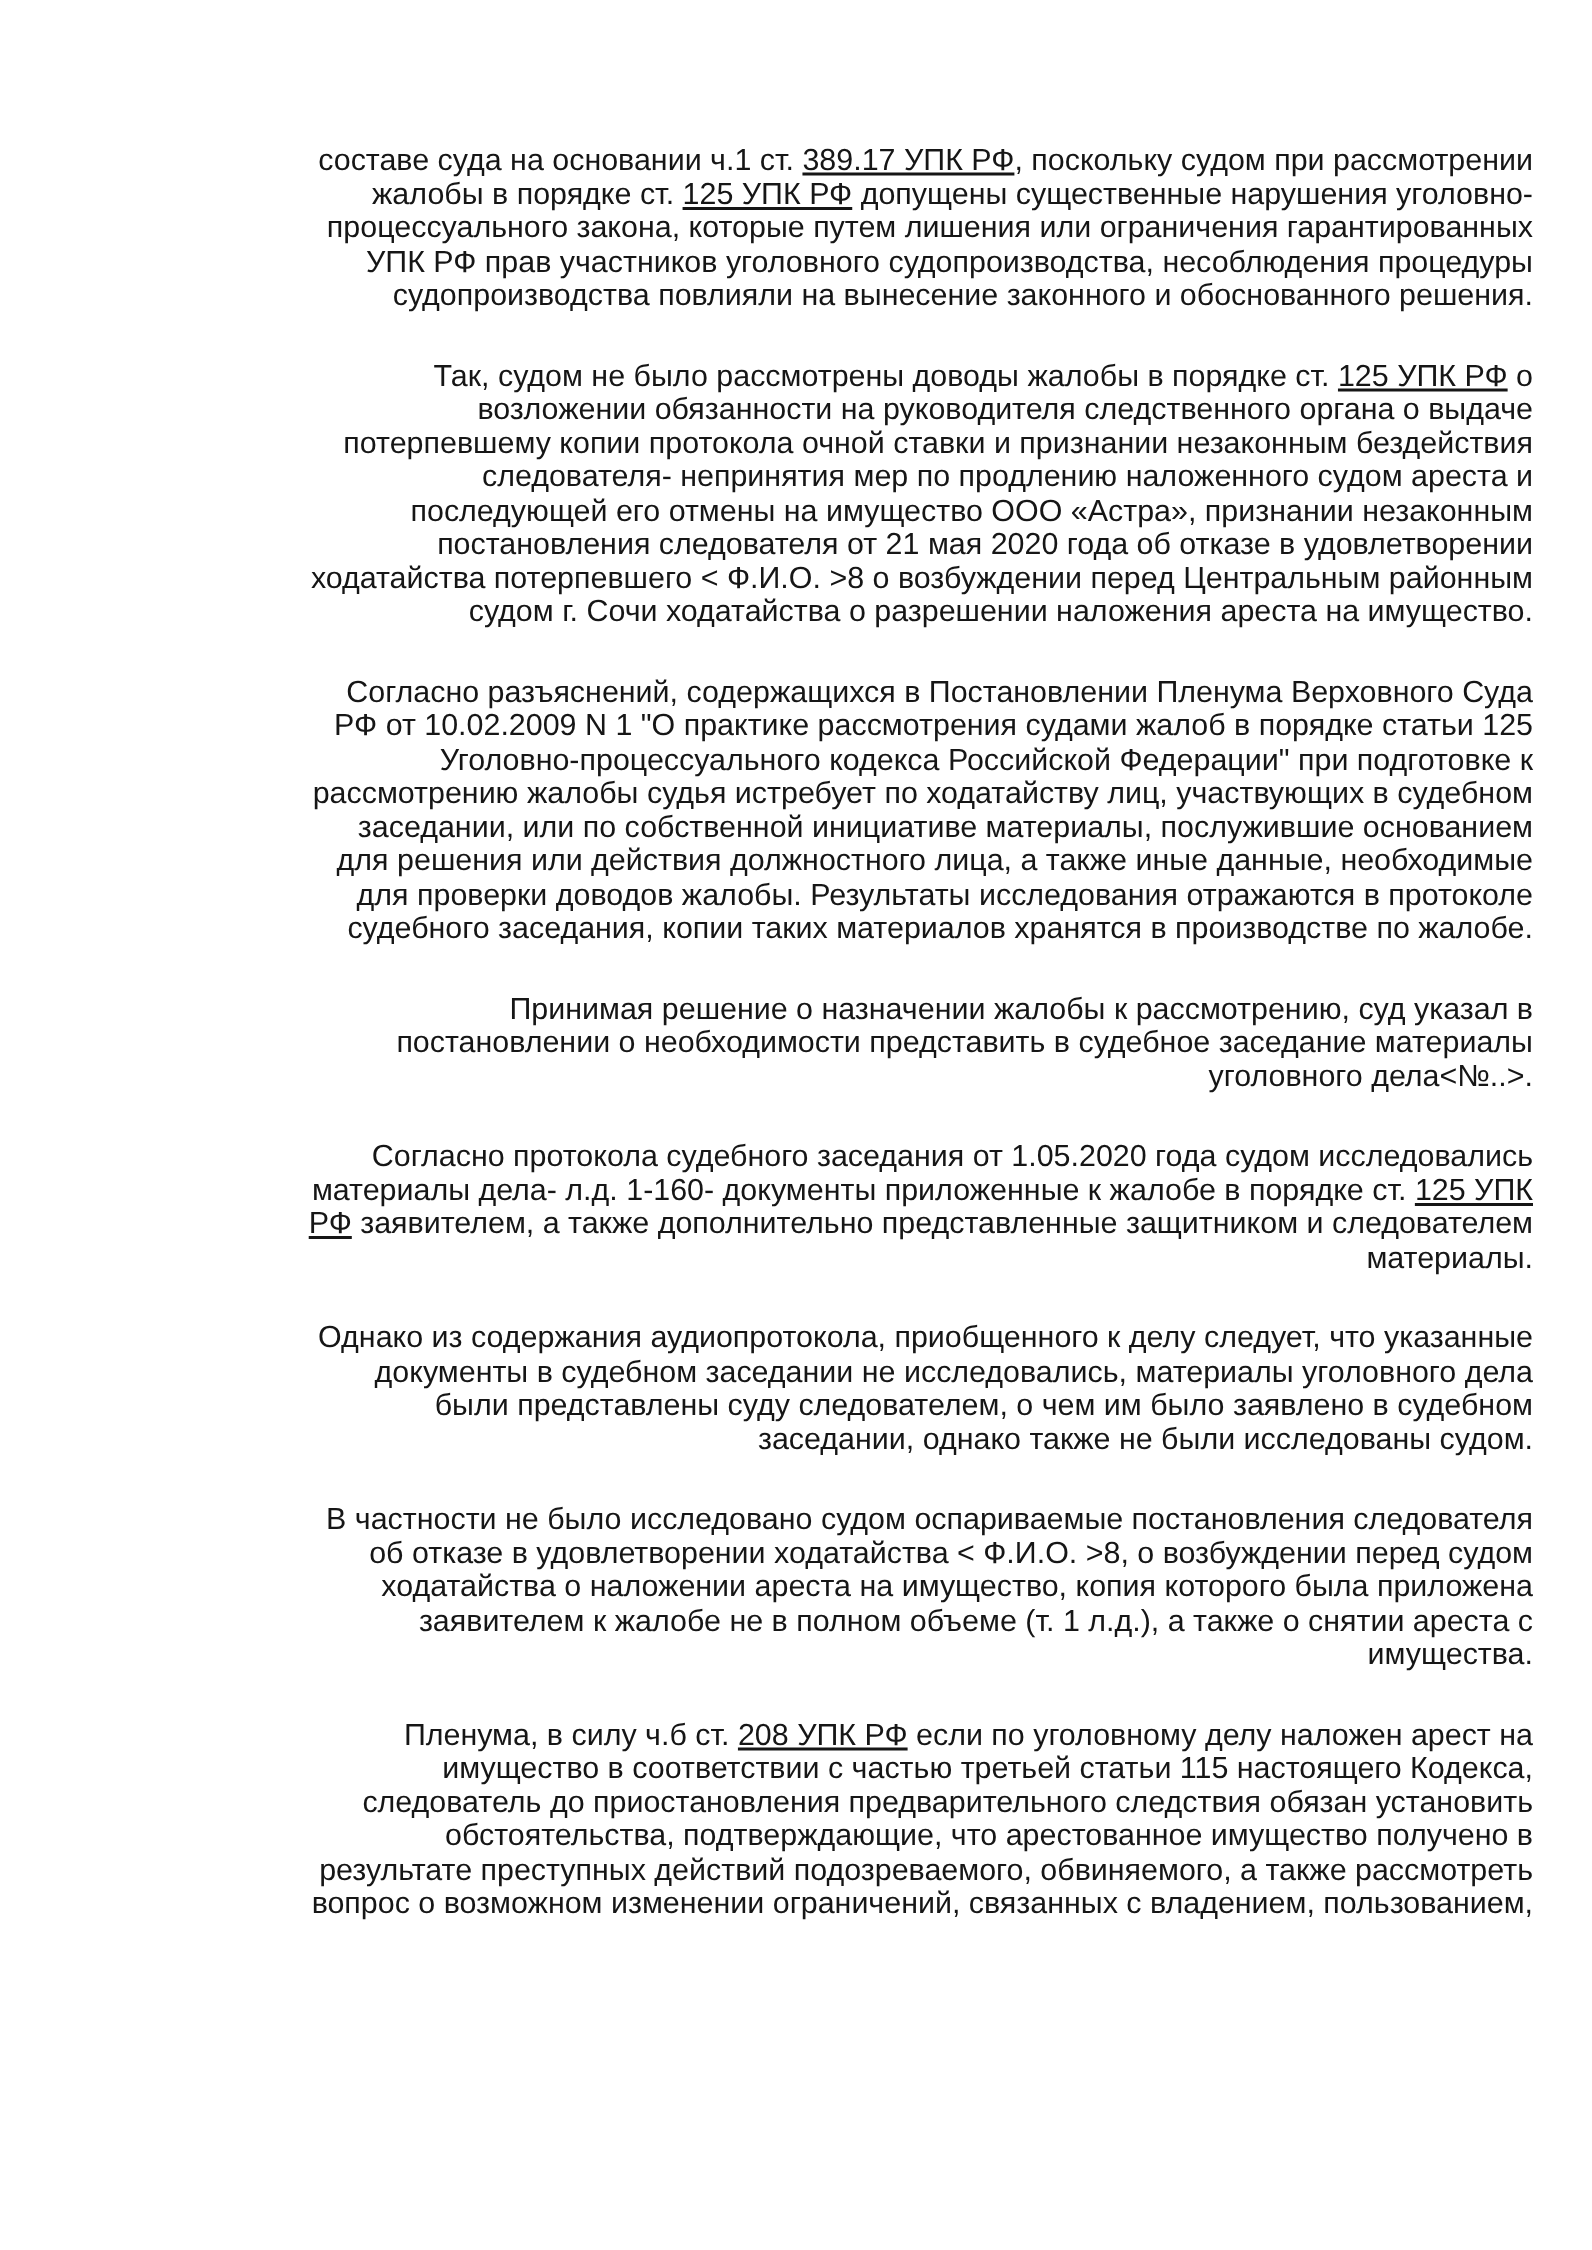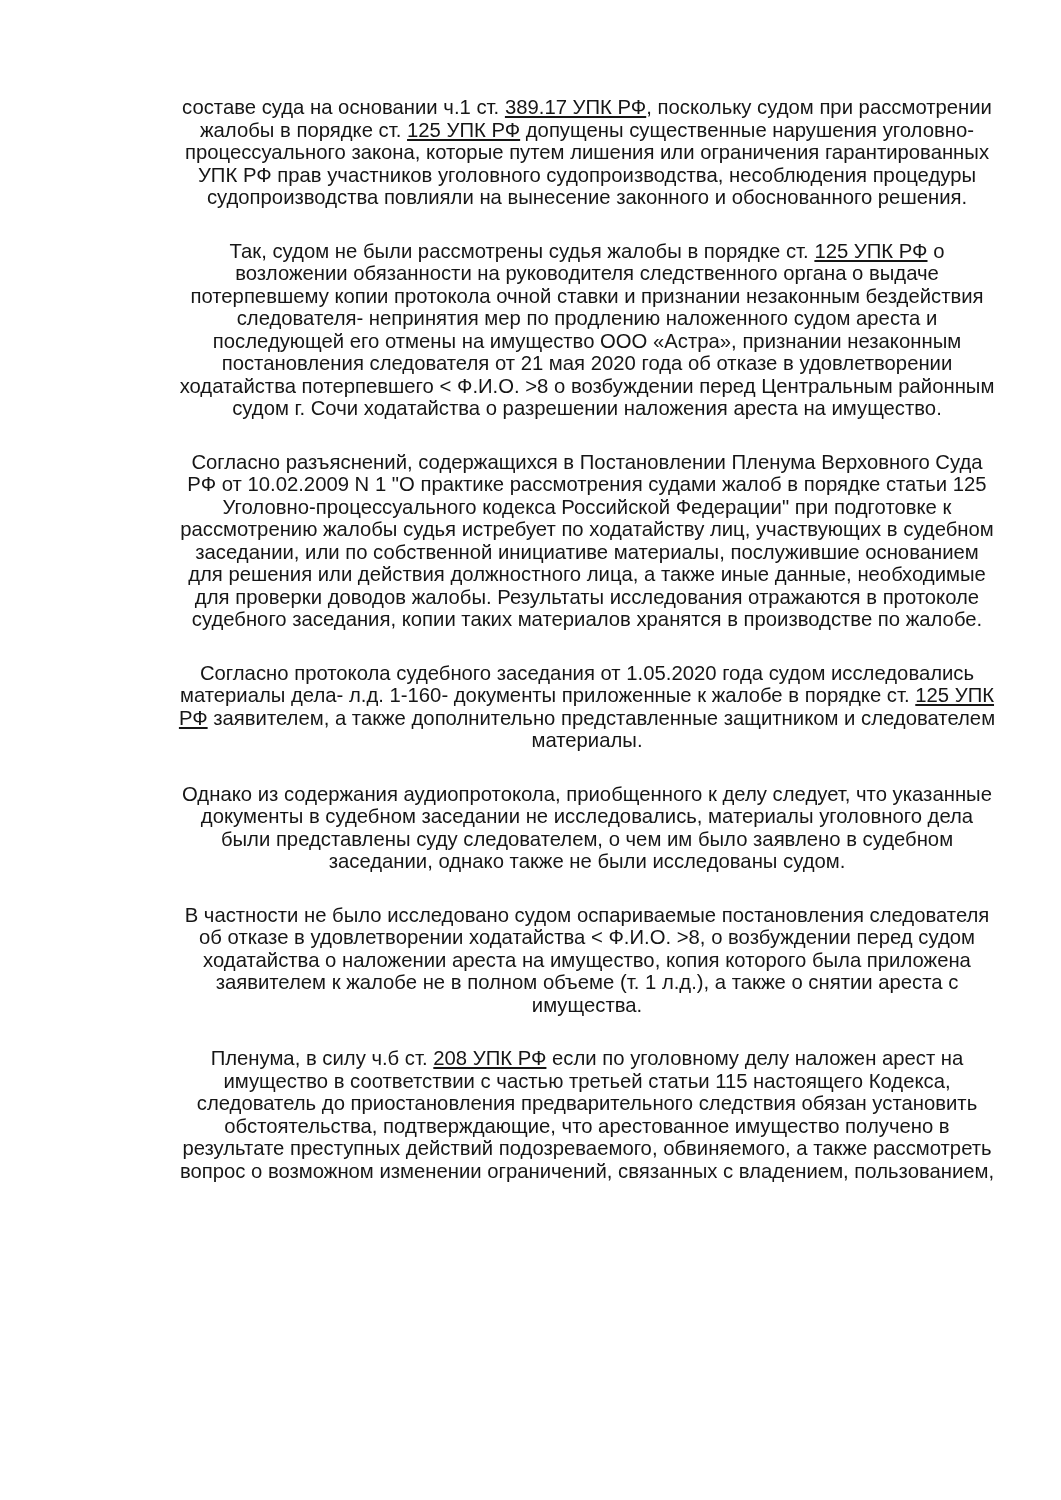--- a/index.html
+++ b/index.html
@@ -15,21 +15,21 @@
     font-family: "Liberation Sans", sans-serif;
     color: #161616;
   }
   .doc {
     position: absolute;
     left: 152px;
     top: 96px;
     width: 870px;
     font-size: 20.3px;
     line-height: 22.5px;
-    text-align: center;
+    text-align: right;
   }
   .para {
     margin: 0 0 31px 0;
     white-space: pre-line; 
   }
   .para:last-child {
     margin-bottom: 0;
   }
   .statute-link {
     color: inherit;
@@ -41,36 +41,39 @@
 </head>
 <body style="background: rgb(255, 255, 255); color: rgb(22, 22, 22);">
 
 <main class="page">
   <article class="doc" id="doc">
       <p class="para"><span>составе суда на основании ч.1 ст. </span><a class="statute-link">389.17 УПК РФ</a><span>, поскольку судом при рассмотрении
 жалобы в порядке ст. </span><a class="statute-link">125 УПК РФ</a><span> допущены существенные нарушения уголовно-
 процессуального закона, которые путем лишения или ограничения гарантированных
 УПК РФ прав участников уголовного судопроизводства, несоблюдения процедуры
 судопроизводства повлияли на вынесение законного и обоснованного решения.</span></p>
-      <p class="para"><span>Так, судом не были рассмотрены судья жалобы в порядке ст. </span><a class="statute-link">125 УПК РФ</a><span> о
+      <p class="para"><span>Так, судом не было рассмотрены доводы жалобы в порядке ст. </span><a class="statute-link">125 УПК РФ</a><span> о
 возложении обязанности на руководителя следственного органа о выдаче
 потерпевшему копии протокола очной ставки и признании незаконным бездействия
 следователя- непринятия мер по продлению наложенного судом ареста и
 последующей его отмены на имущество ООО «Астра», признании незаконным
 постановления следователя от 21 мая 2020 года об отказе в удовлетворении
 ходатайства потерпевшего &lt; Ф.И.О. &gt;8 о возбуждении перед Центральным районным
 судом г. Сочи ходатайства о разрешении наложения ареста на имущество.</span></p>
       <p class="para"><span>Согласно разъяснений, содержащихся в Постановлении Пленума Верховного Суда
 РФ от 10.02.2009 N 1 "О практике рассмотрения судами жалоб в порядке статьи 125
 Уголовно-процессуального кодекса Российской Федерации" при подготовке к
 рассмотрению жалобы судья истребует по ходатайству лиц, участвующих в судебном
 заседании, или по собственной инициативе материалы, послужившие основанием
 для решения или действия должностного лица, а также иные данные, необходимые
 для проверки доводов жалобы. Результаты исследования отражаются в протоколе
 судебного заседания, копии таких материалов хранятся в производстве по жалобе.</span></p>
+      <p class="para"><span>Принимая решение о назначении жалобы к рассмотрению, суд указал в
+постановлении о необходимости представить в судебное заседание материалы
+уголовного дела&lt;№..&gt;.</span></p>
       <p class="para"><span>Согласно протокола судебного заседания от 1.05.2020 года судом исследовались
 материалы дела- л.д. 1-160- документы приложенные к жалобе в порядке ст. </span><a class="statute-link">125 УПК
 РФ</a><span> заявителем, а также дополнительно представленные защитником и следователем
 материалы.</span></p>
       <p class="para"><span>Однако из содержания аудиопротокола, приобщенного к делу следует, что указанные
 документы в судебном заседании не исследовались, материалы уголовного дела
 были представлены суду следователем, о чем им было заявлено в судебном
 заседании, однако также не были исследованы судом.</span></p>
       <p class="para"><span>В частности не было исследовано судом оспариваемые постановления следователя
 об отказе в удовлетворении ходатайства &lt; Ф.И.О. &gt;8, о возбуждении перед судом

